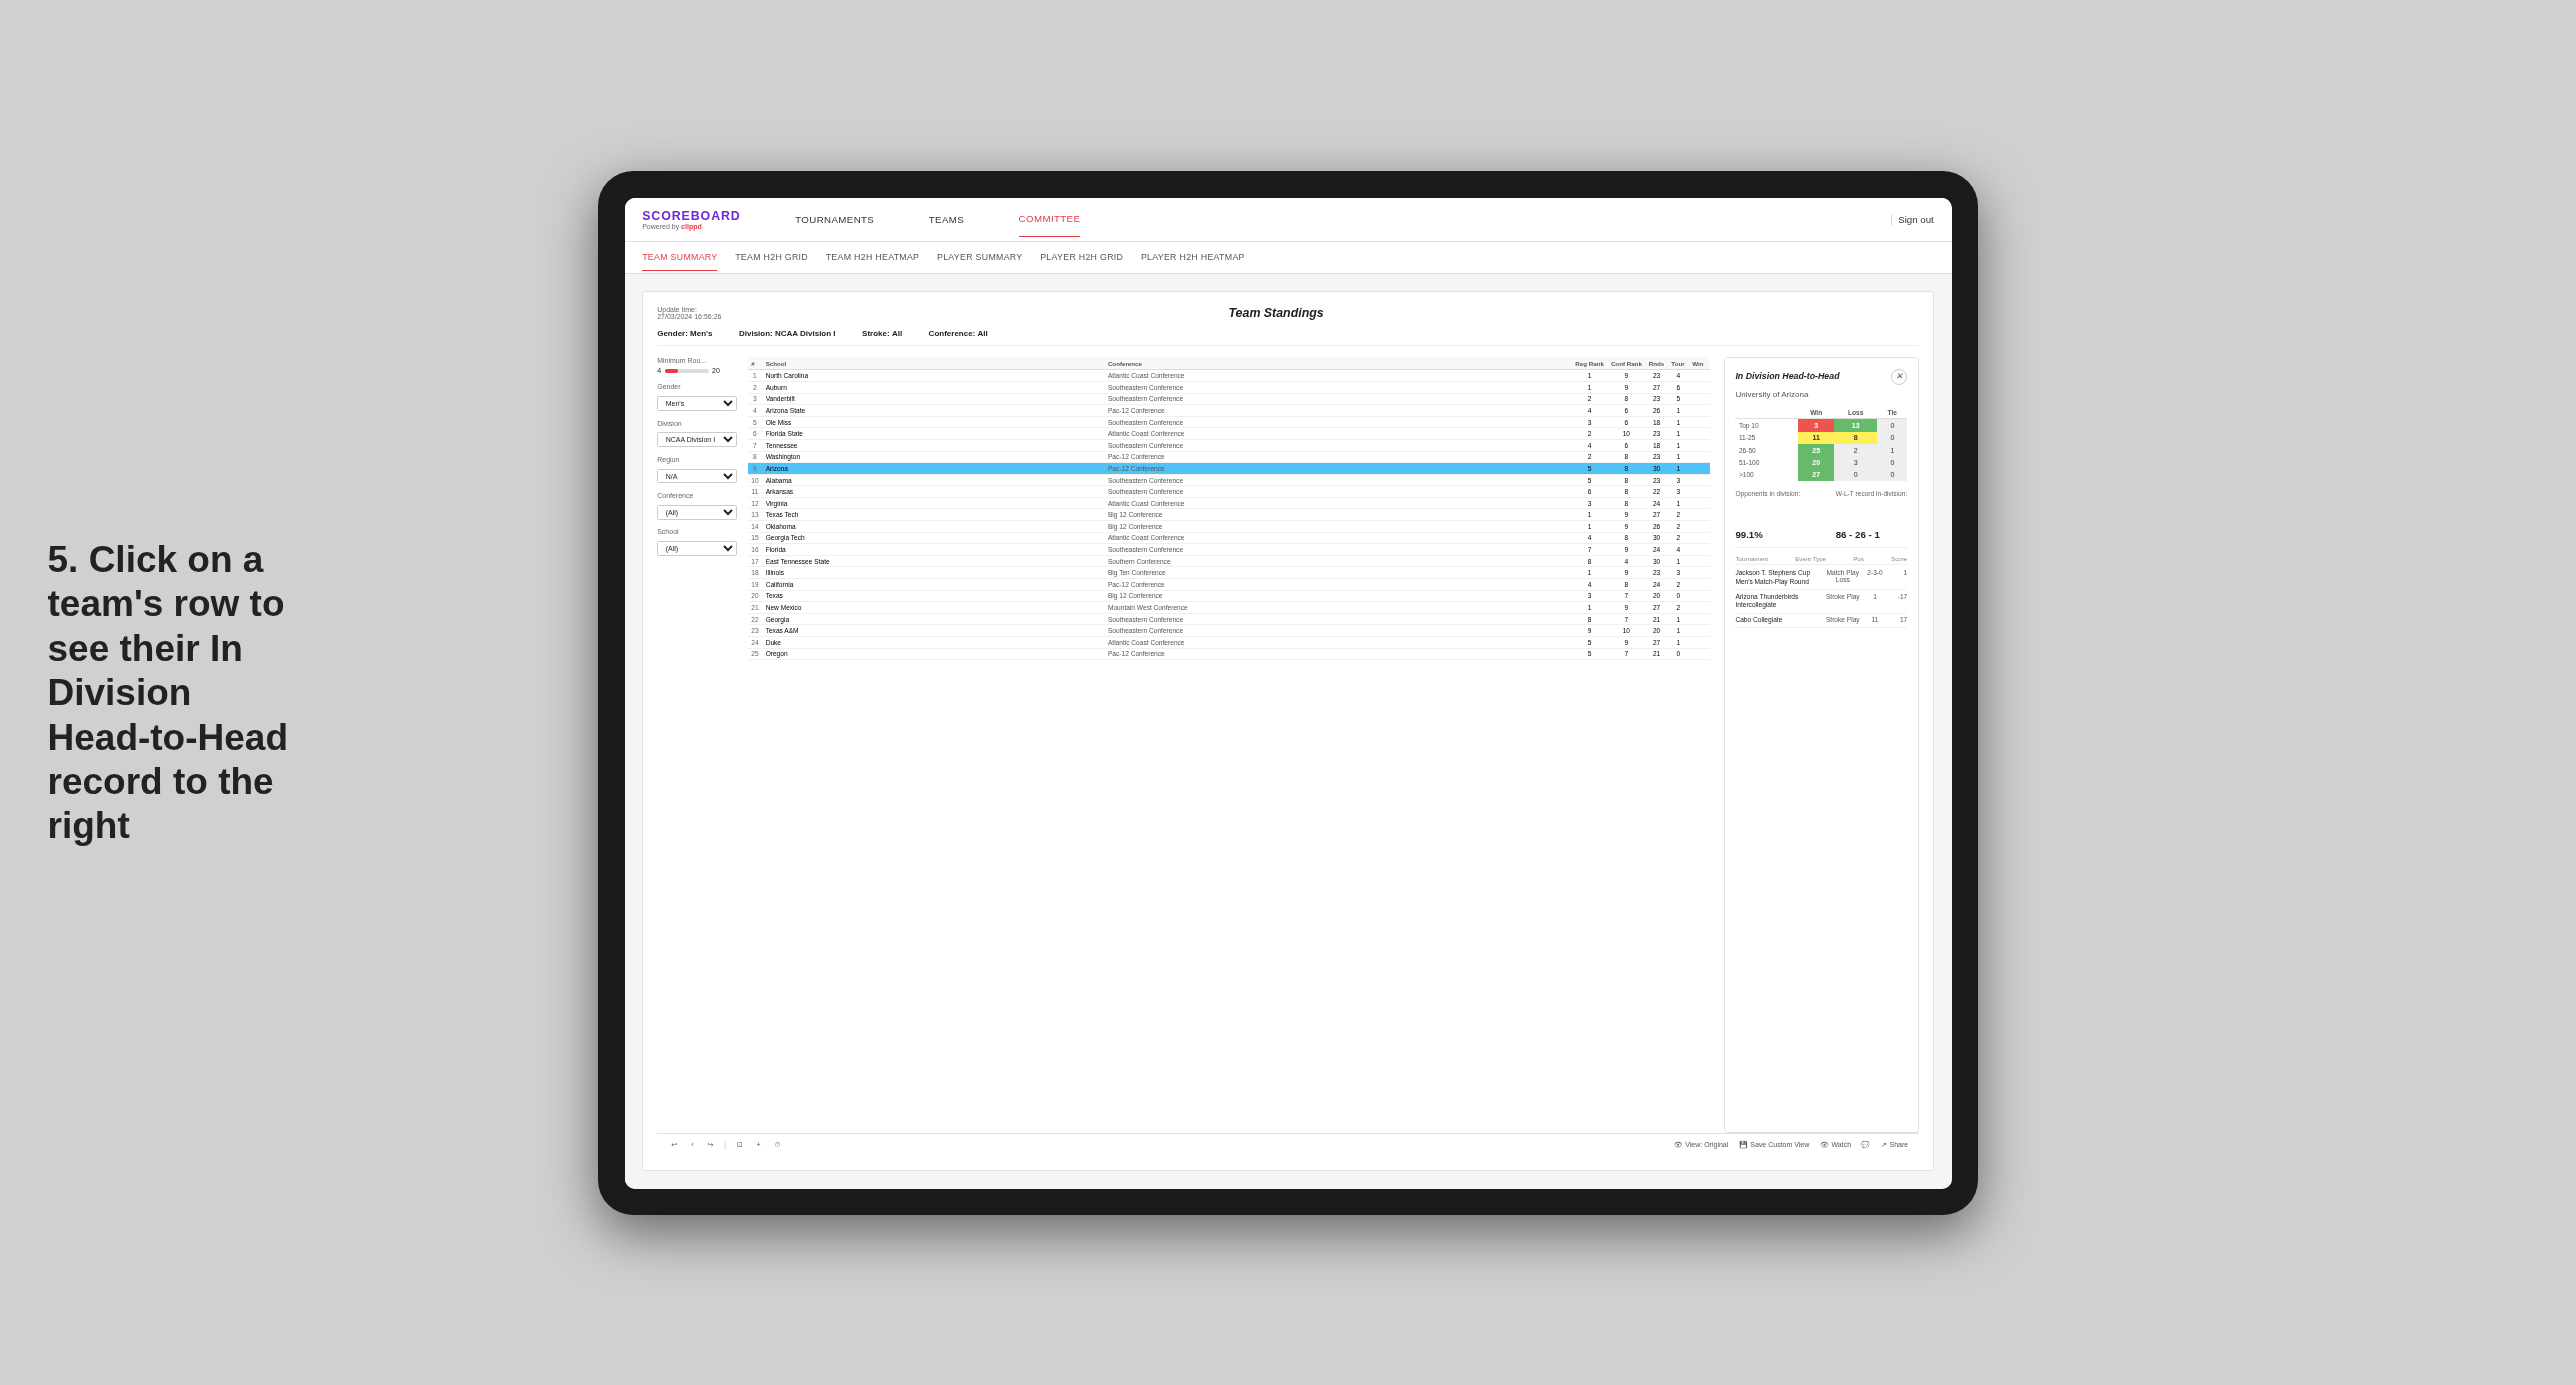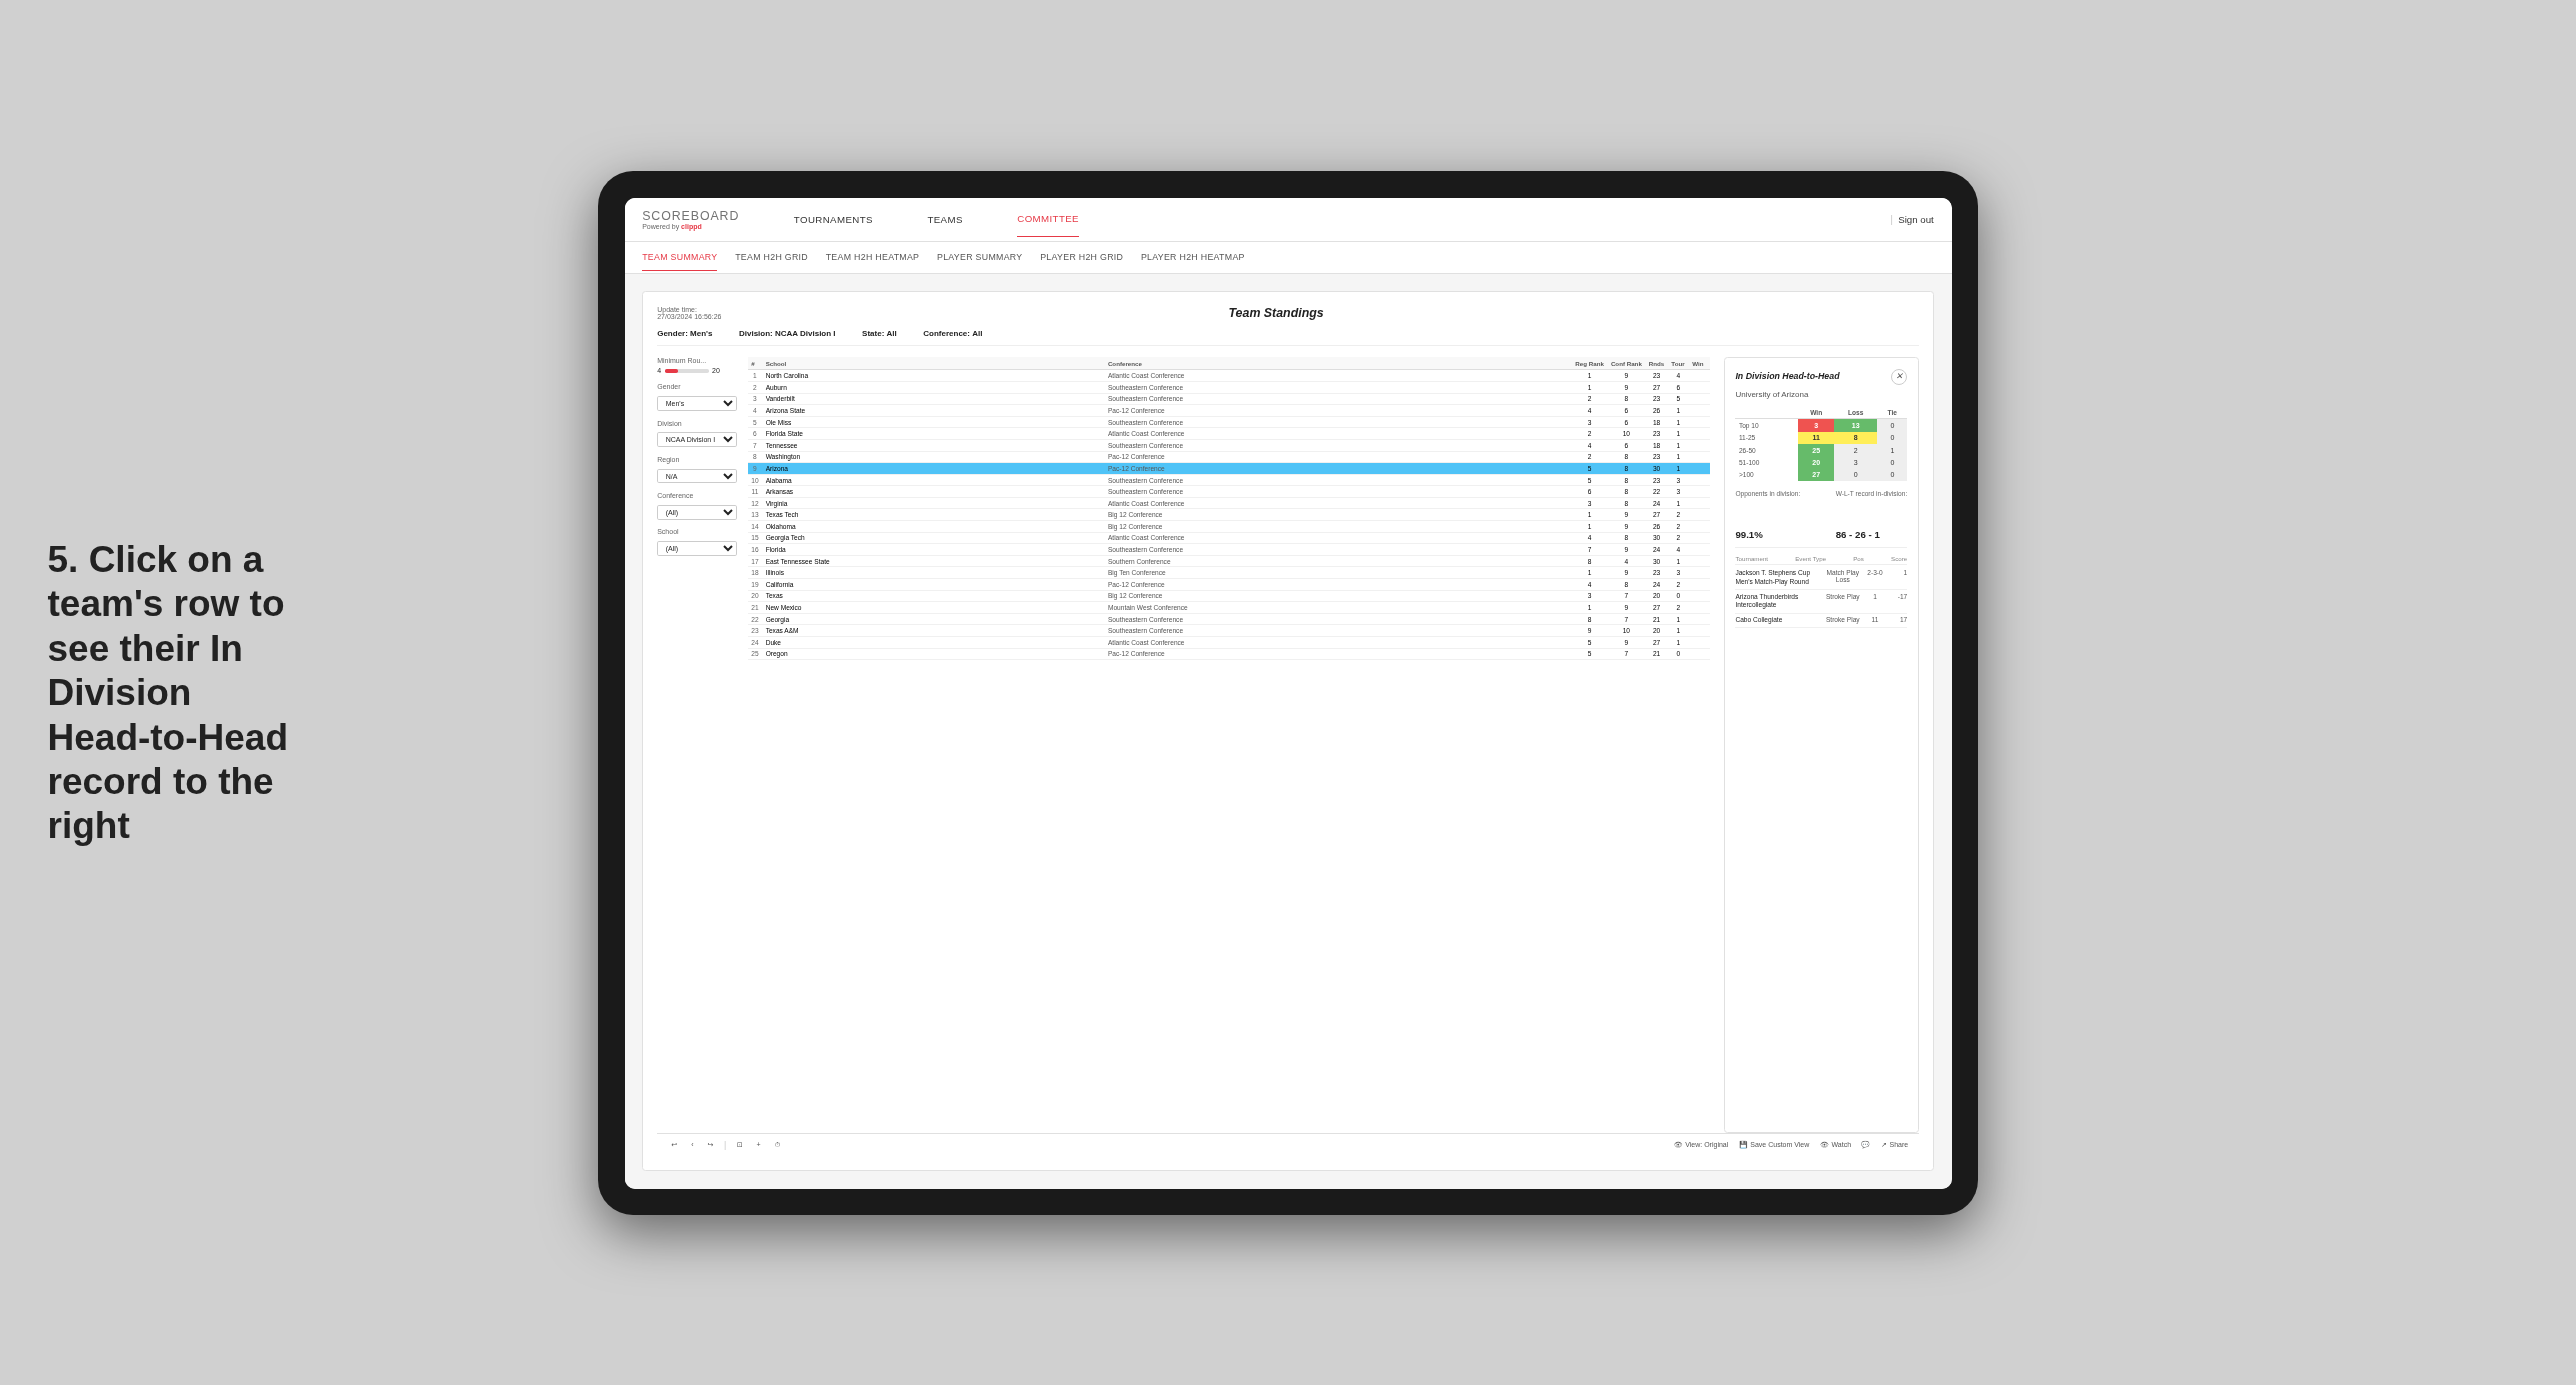--- a/index.html
+++ b/index.html
@@ -60,22 +60,22 @@
     }
 
     .logo-area {
       display: flex;
       flex-direction: column;
       margin-right: 26.5px;
     }
 
     .logo-text {
       font-size: 12.4px;
-      font-weight: 400;
-      color: #737373;
+      font-weight: 700;
+      color: #6d28d9;
       letter-spacing: 0.9px;
     }
 
     .logo-sub {
       font-size: 7px;
       color: #666;
     }
 
     .logo-sub span {
       color: #e63946;
@@ -575,21 +575,21 @@
           <div class="filter-bar">
             <div class="filter-item">
               <span>Gender:</span>
               <span>Men's</span>
             </div>
             <div class="filter-item">
               <span>Division:</span>
               <span>NCAA Division I</span>
             </div>
             <div class="filter-item">
-              <span>State:</span>
+              <span>Stroke:</span>
               <span>All</span>
             </div>
             <div class="filter-item">
               <span>Conference:</span>
               <span>All</span>
             </div>
           </div>
 
           <div class="content-layout">
 

